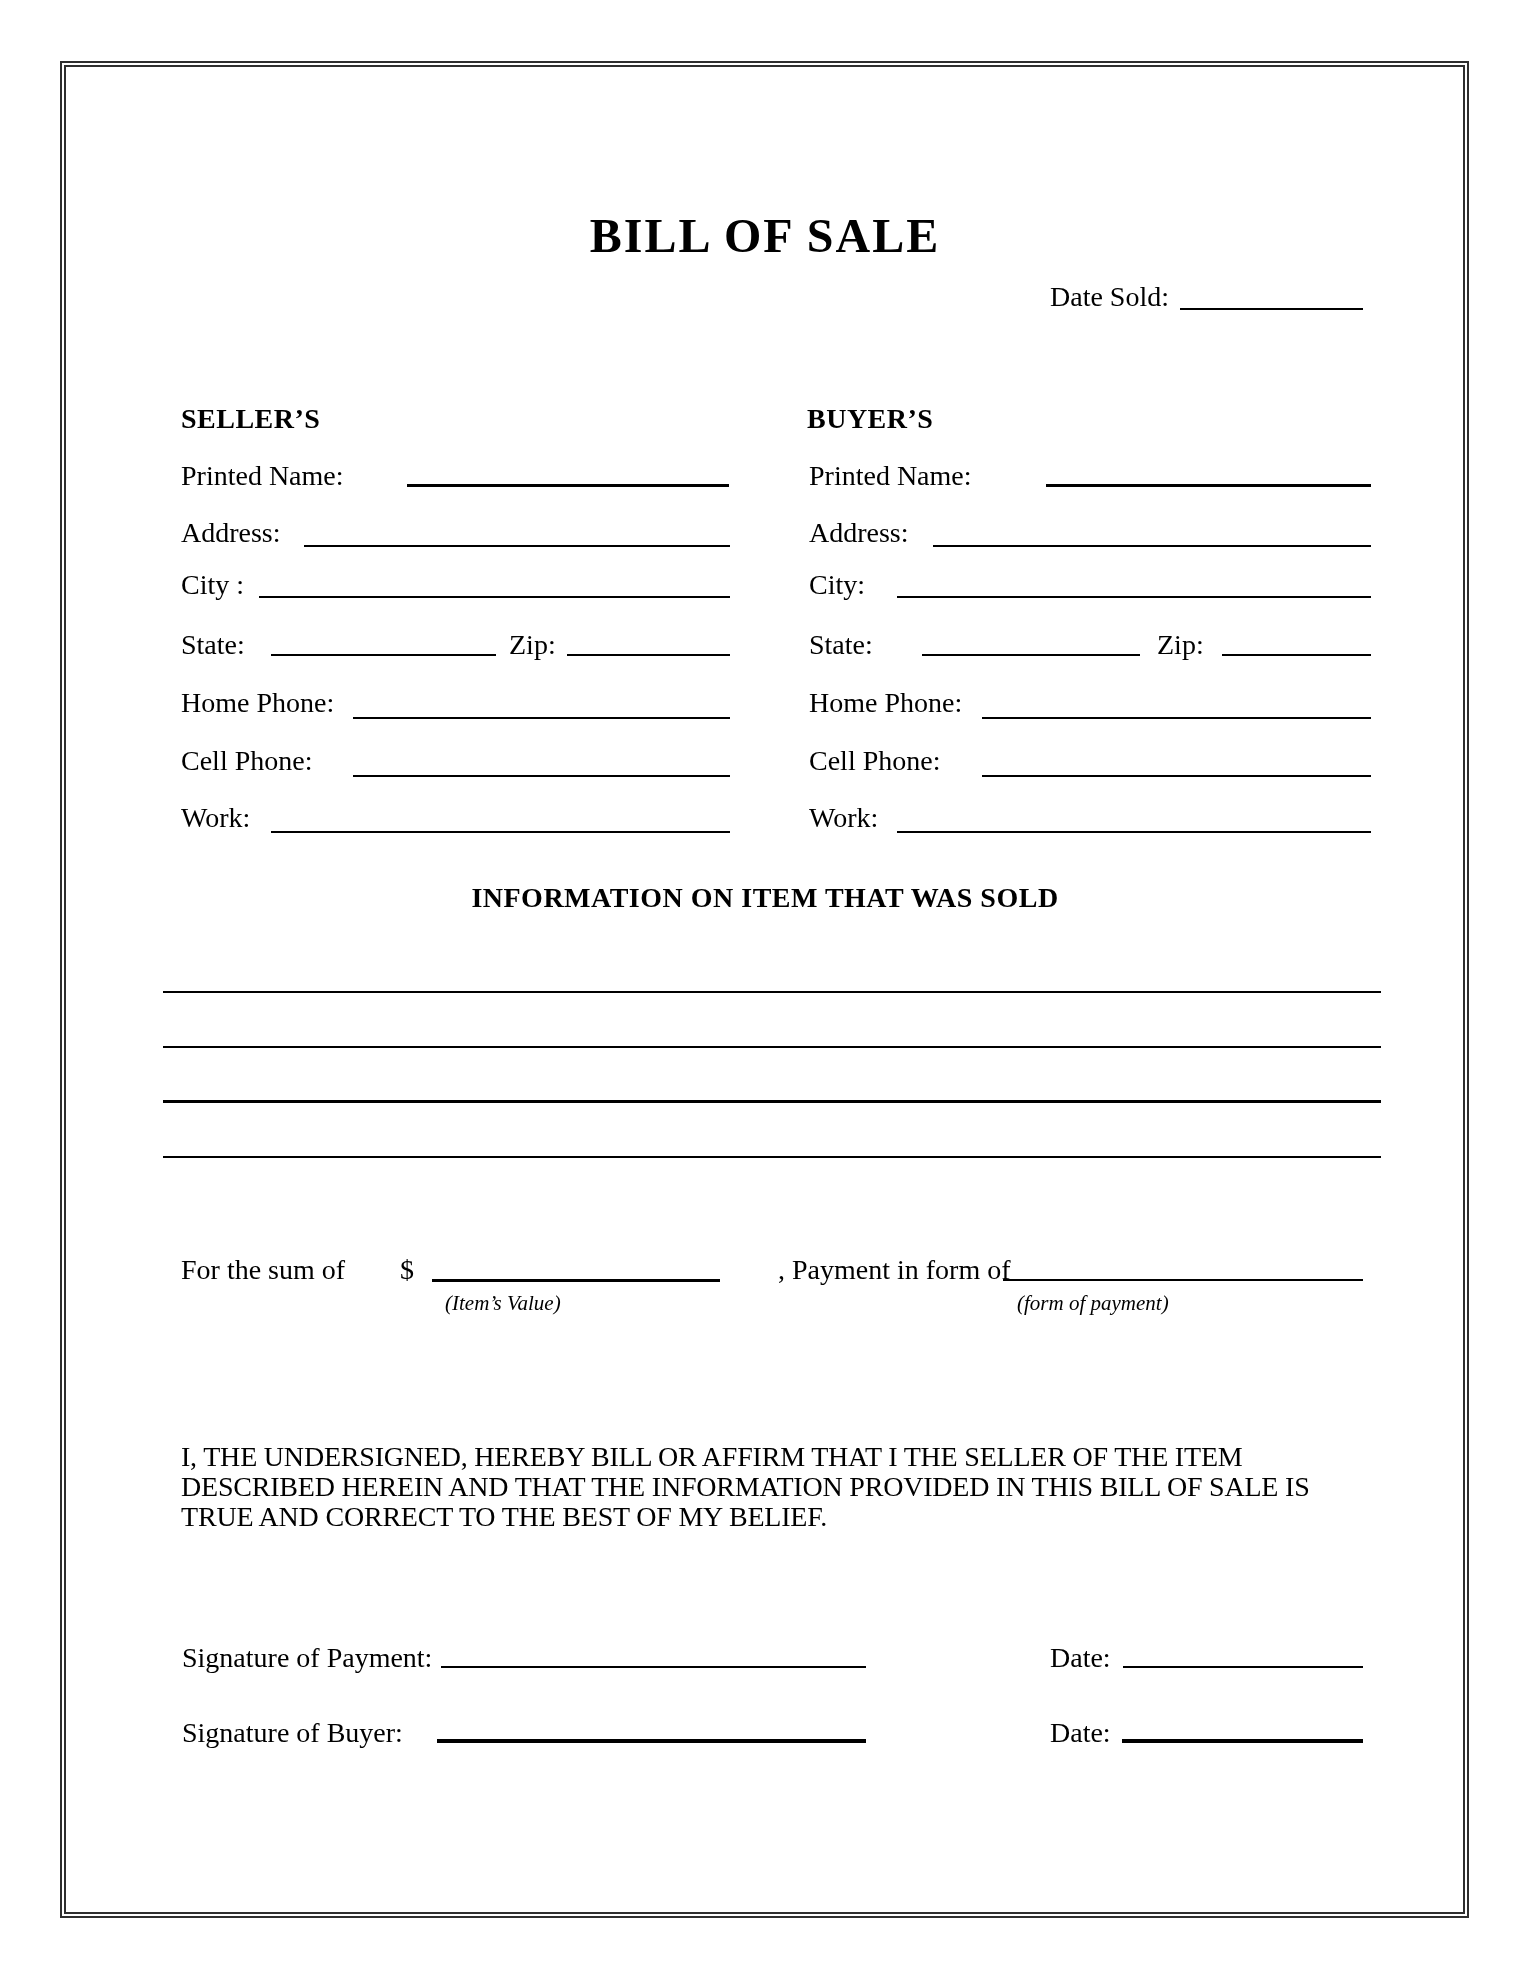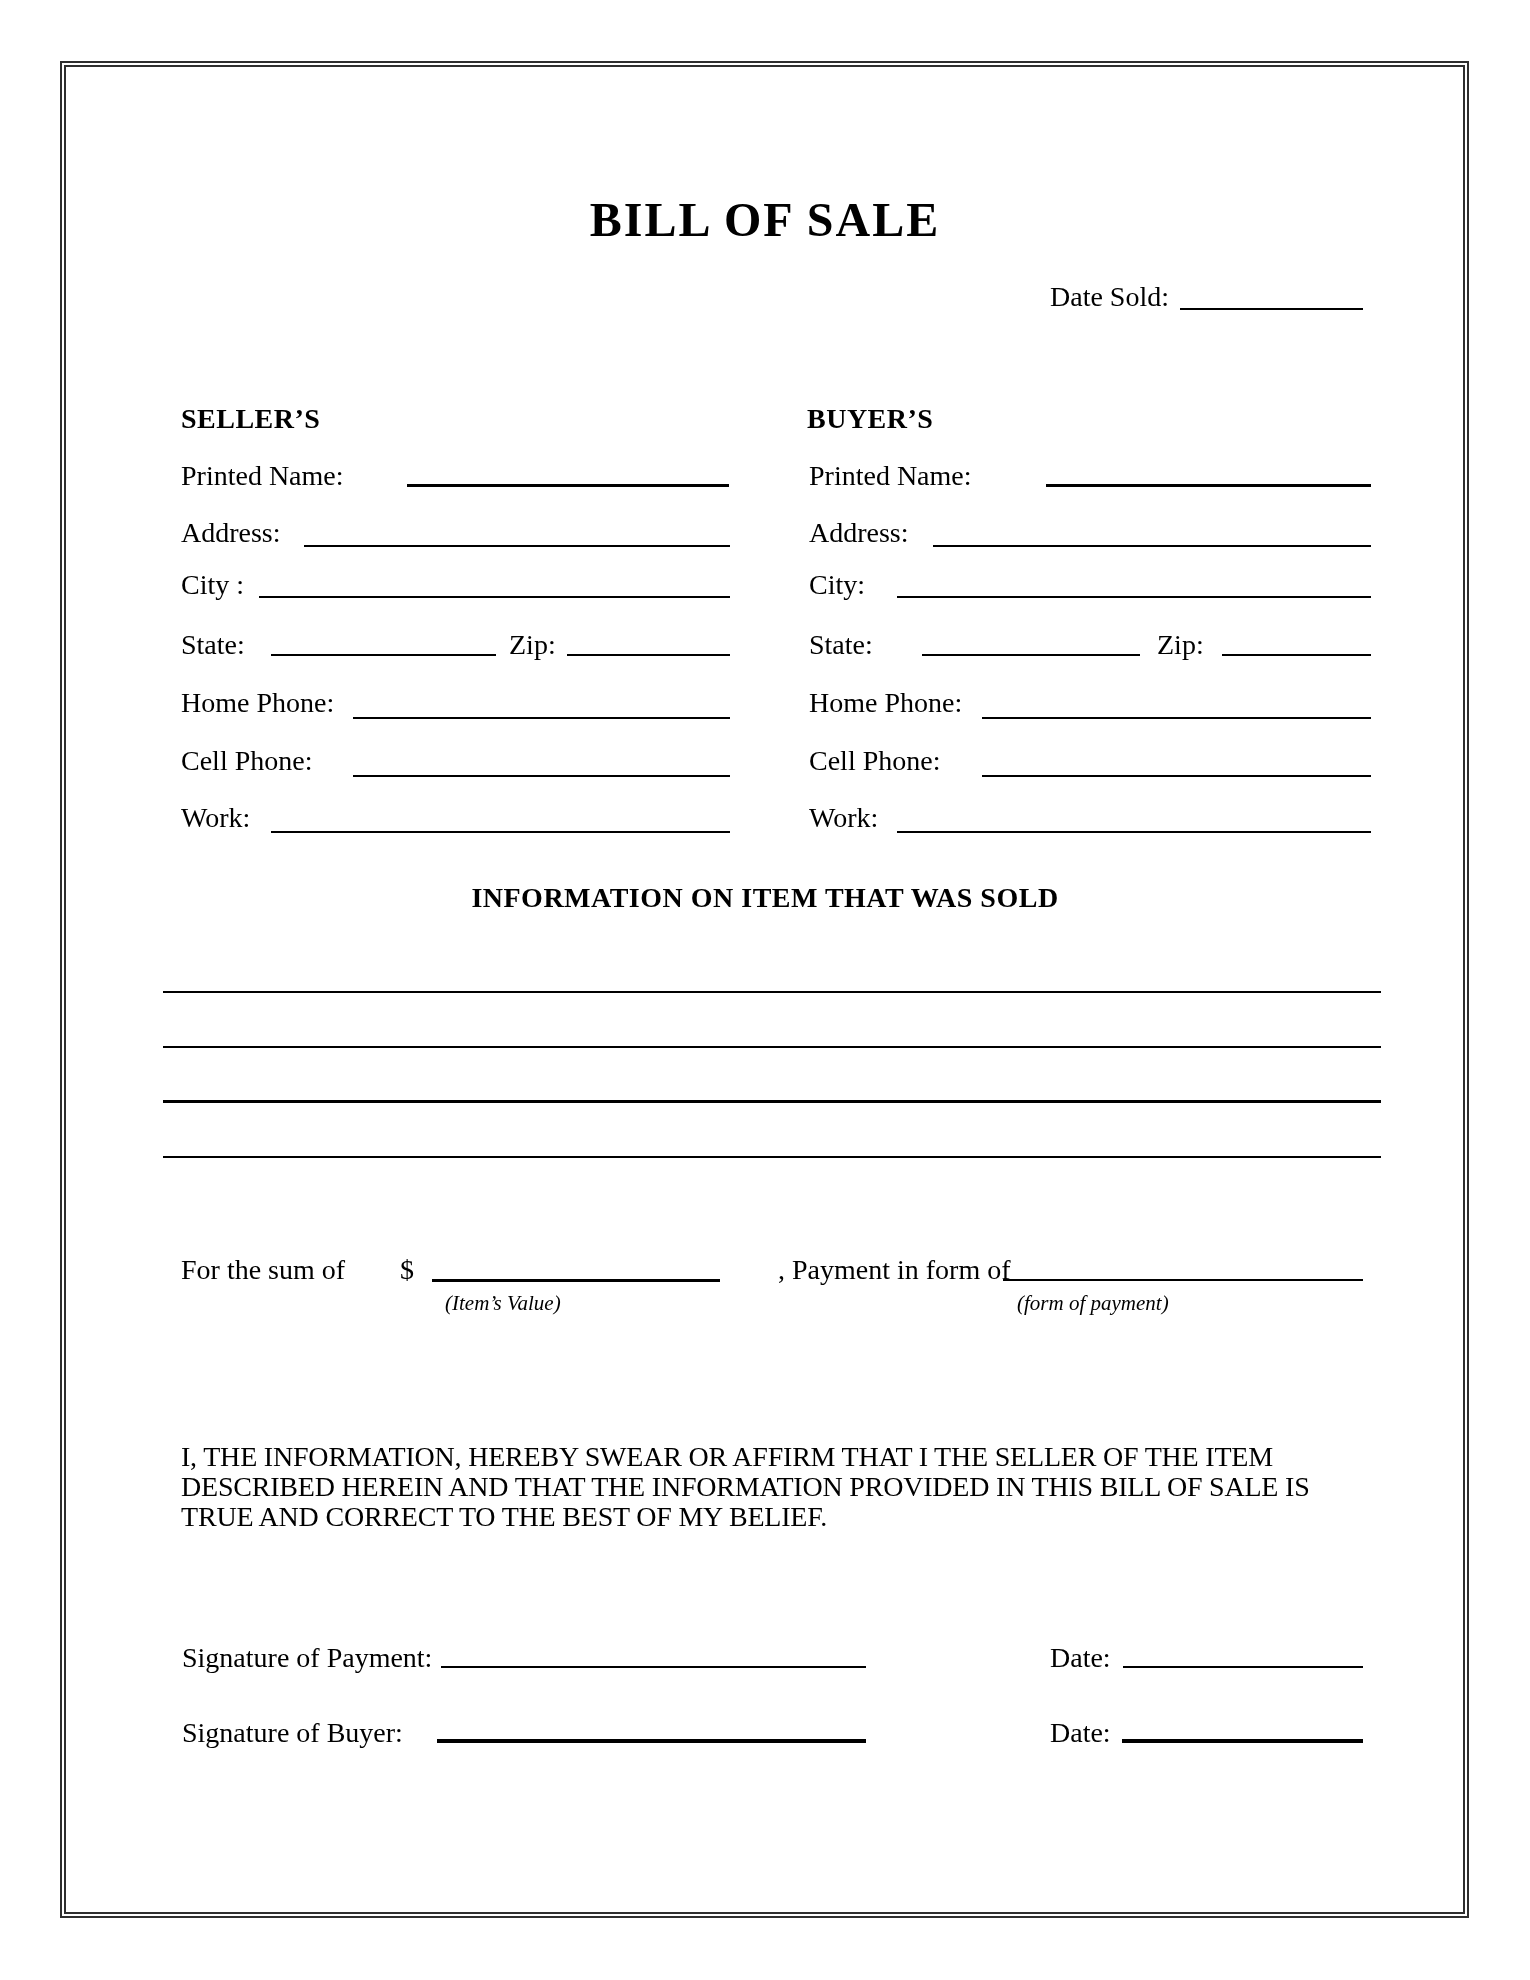--- a/index.html
+++ b/index.html
@@ -6,21 +6,21 @@
   .page {
     position:relative; width:1530px; height:1980px; background:#ffffff;
     font-family:"Liberation Serif","DejaVu Serif",serif; color:#000;
     overflow:hidden;
   }
   .frame {
     position:absolute; left:60px; top:61px; width:1397px; height:1845px;
     border:6px double #2e2e2e;
   }
   .title {
-    position:absolute; left:0; right:0; top:192px; margin:0;
+    position:absolute; left:0; right:0; top:208px; margin:0;
     text-align:center; font-size:48px; font-weight:bold; letter-spacing:2px;
   }
   .lbl {
     position:absolute; font-size:28px; line-height:1.15; white-space:nowrap;
   }
   .lbl.big { font-size:28px; }
   .hdr { font-weight:bold; letter-spacing:0.5px; }
   .center-hdr {
     position:absolute; left:0; right:0; text-align:center;
     font-size:28px; font-weight:bold; letter-spacing:0.5px;
@@ -110,21 +110,21 @@
 
   <span class="lbl big" style="left:181px; top:1254px;">For the sum of</span>
   <span class="lbl big" style="left:400px; top:1254px;">$</span>
   <span class="line th3" style="left:432px; top:1279px; width:288px;"></span>
   <span class="caption" style="left:445px; top:1291px;font-style:italic;">(Item’s Value)</span>
   <span class="lbl big" style="left:778px; top:1254px;">, Payment in form of</span>
   <span class="line" style="left:1003px; top:1279px; width:360px;"></span>
   <span class="caption" style="left:1017px; top:1291px;">(form of payment)</span>
 
   <div class="affidavit">
-    <div>I, THE INFORMATION, HEREBY SWEAR OR AFFIRM THAT I THE SELLER OF THE ITEM</div>
+    <div>I, THE UNDERSIGNED, HEREBY BILL OR AFFIRM THAT I THE SELLER OF THE ITEM</div>
     <div>DESCRIBED HEREIN AND THAT THE INFORMATION PROVIDED IN THIS BILL OF SALE IS</div>
     <div>TRUE AND CORRECT TO THE BEST OF MY BELIEF.</div>
   </div>
 
   <span class="lbl" style="left:182px; top:1642px;">Signature of Payment:</span>
   <span class="line" style="left:441px; top:1666px; width:425px;"></span>
   <span class="lbl big" style="left:1050px; top:1642px;">Date:</span>
   <span class="line" style="left:1123px; top:1666px; width:240px;"></span>
 
   <span class="lbl" style="left:182px; top:1717px;">Signature of Buyer:</span>

